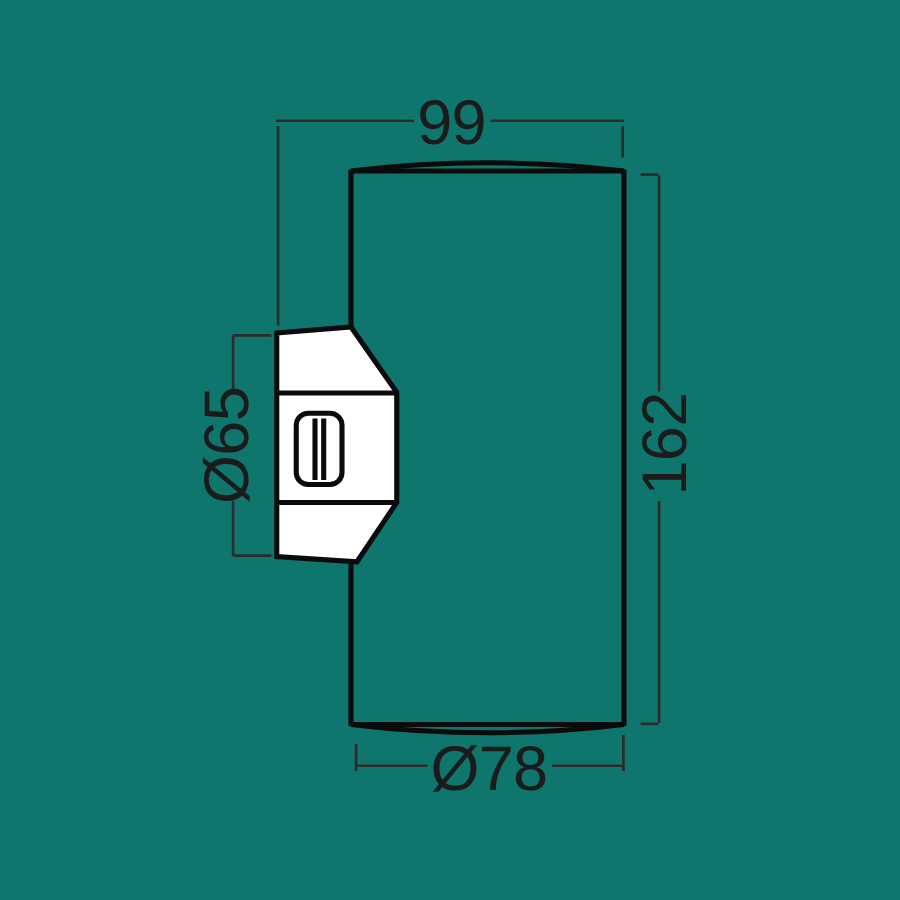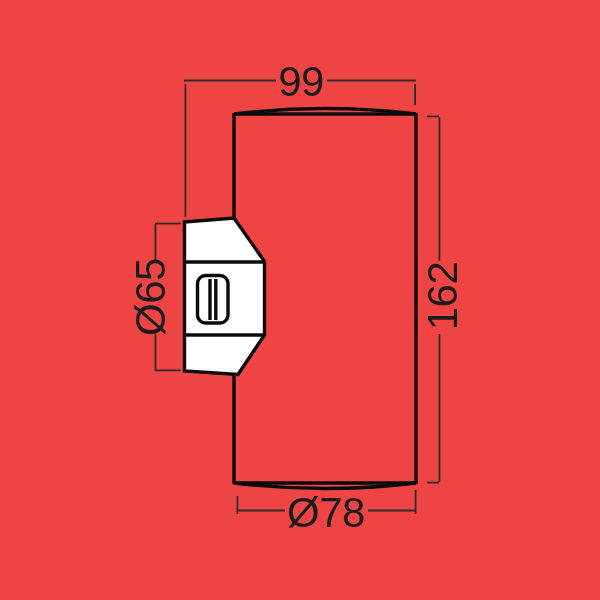--- a/index.html
+++ b/index.html
@@ -8,21 +8,21 @@
     background: #ffffff;
     width: 600px;
     height: 600px;
     overflow: hidden;
     font-family: "Liberation Sans", sans-serif;
   }
   .canvas {
     position: relative;
     width: 600px;
     height: 600px;
-    background: #ef4444;
+    background: #0f766e;
   }
   svg { display: block; }
   .outline {
     fill: none;
     stroke: #0b0b0b;
     stroke-width: 3.4;
     stroke-linejoin: miter;
     stroke-linecap: butt;
   }
   .outline-fill {

